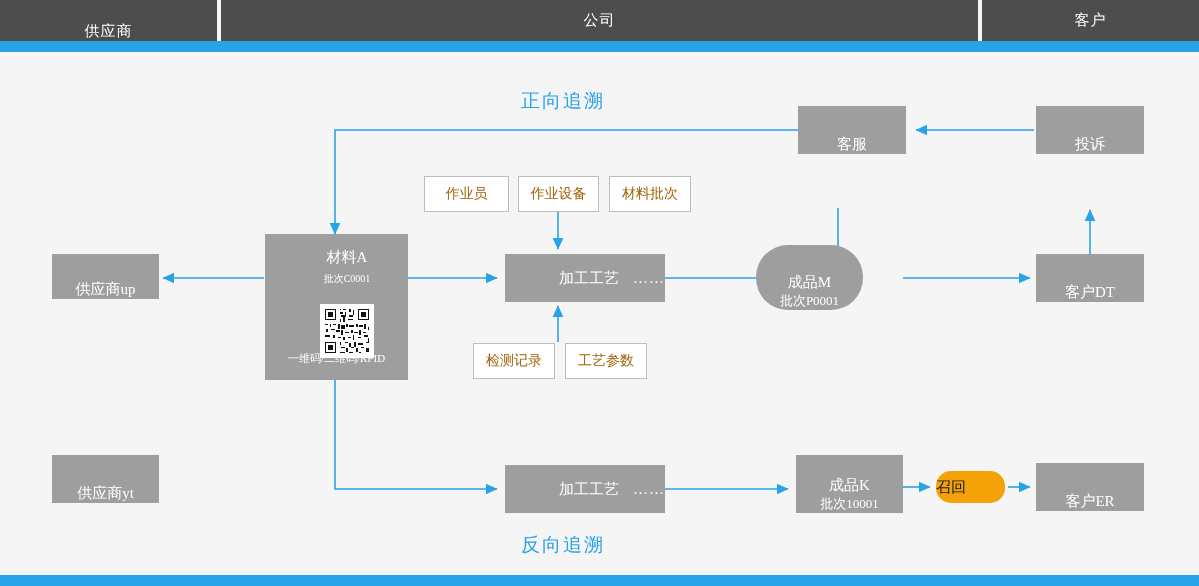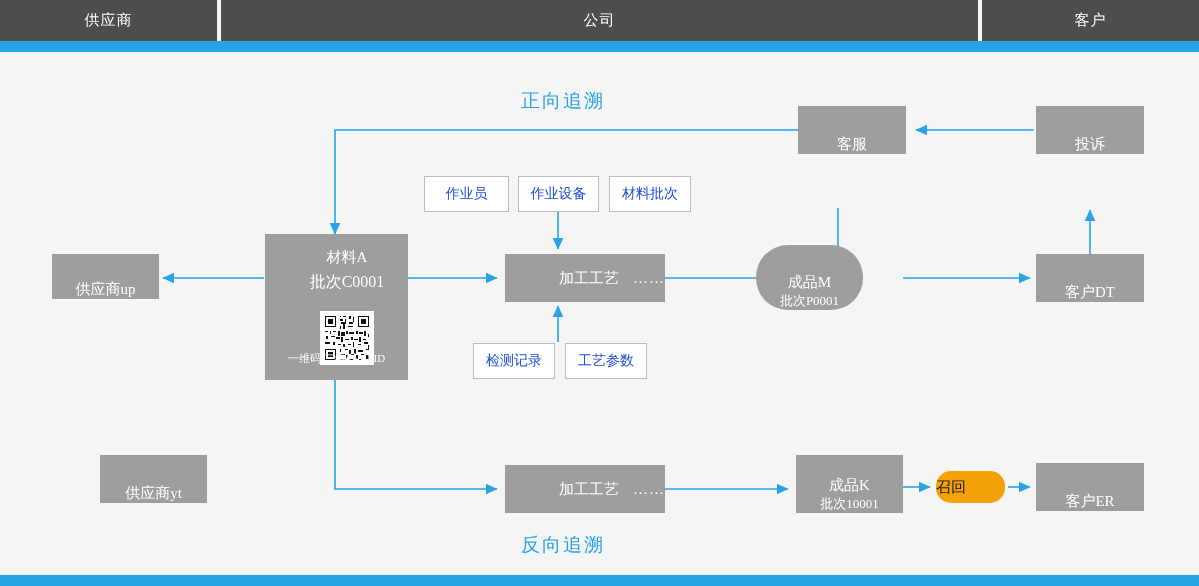--- a/index.html
+++ b/index.html
@@ -32,35 +32,35 @@
   
   .canvas{position:absolute;top:52px;left:0;width:1199px;height:523px;background:#f5f5f5;font-family:Liberation Serif, serif;}
 
   
   .gbox{
     position:absolute;background:#9e9e9e;color:#ffffff;
     display:flex;flex-direction:column;align-items:center;justify-content:flex-end;
     font-size:15px;text-align:center;line-height:1.35;
   }
   .wbox{
-    position:absolute;background:#ffffff;border:1px solid #bdbdbd;color:#1d4ed8;
+    position:absolute;background:#ffffff;border:1px solid #bdbdbd;color:#a16207;
     display:flex;align-items:center;justify-content:center;
     font-size:14px;text-align:center;
   }
   .gbox .sub{font-size:13px;}
   .dots{letter-spacing:1px;}
 
   
   .matcard{
     position:absolute;background:#9e9e9e;color:#ffffff;
     display:flex;flex-direction:column;align-items:center;
     font-size:15px;padding-top:14px;box-sizing:border-box;
   }
   .matcard .m-title{font-size:15px;margin-bottom:5px;}
-  .matcard .m-batch{font-size:16px;margin-bottom:18px;}
+  .matcard .m-batch{font-size:10px;margin-bottom:18px;}
   .matcard .m-foot{font-size:11px;color:#ffffff;position:absolute;bottom:14px;left:0;right:0;text-align:center;}
   .qr{width:48px;height:48px;background:#ffffff;padding:3px;box-sizing:content-box;}
 
   
   .pill{
     position:absolute;background:#f5a209;color:#0f172a;border-radius:15px;
     display:flex;align-items:center;font-size:15px;
   }
 
   
@@ -69,21 +69,21 @@
   }
 
   svg.wires{position:absolute;top:0;left:0;width:1199px;height:523px;pointer-events:none;}
 </style>
 </head>
 <body>
 
 <div class="stage">
 
   <div class="hdr">
-    <div class="hdr-cell" style="left:0;width:217px;">
+    <div class="hdr-cell" style="left:0;width:217px;align-items:flex-end;">
       <span>供应商</span>
       <span class="notch"></span>
     </div>
     <div class="hdr-cell" style="left:221px;width:757px;">
       <span>公司</span>
       <span class="notch"></span>
     </div>
     <div class="hdr-cell" style="left:982px;width:217px;">
       <span>客户</span>
       <span class="notch"></span>
@@ -246,21 +246,21 @@
       <span>客户DT</span>
     </div>
 
     <div class="wbox" style="left:473px;top:291px;width:80px;height:34px;">
       <span>检测记录</span>
     </div>
     <div class="wbox" style="left:565px;top:291px;width:80px;height:34px;">
       <span>工艺参数</span>
     </div>
 
-    <div class="gbox" style="left:52px;top:403px;width:107px;height:48px;margin-left:48px;">
+    <div class="gbox" style="left:52px;top:403px;width:107px;height:48px;">
       <span>供应商yt</span>
     </div>
 
     <div class="gbox" style="left:505px;top:413px;width:160px;height:48px;flex-direction:row;gap:14px;">
       <span>加工工艺</span>
       <span class="dots">……</span>
     </div>
 
     <div class="gbox" style="left:796px;top:403px;width:107px;height:58px;">
       <span>成品K</span>

